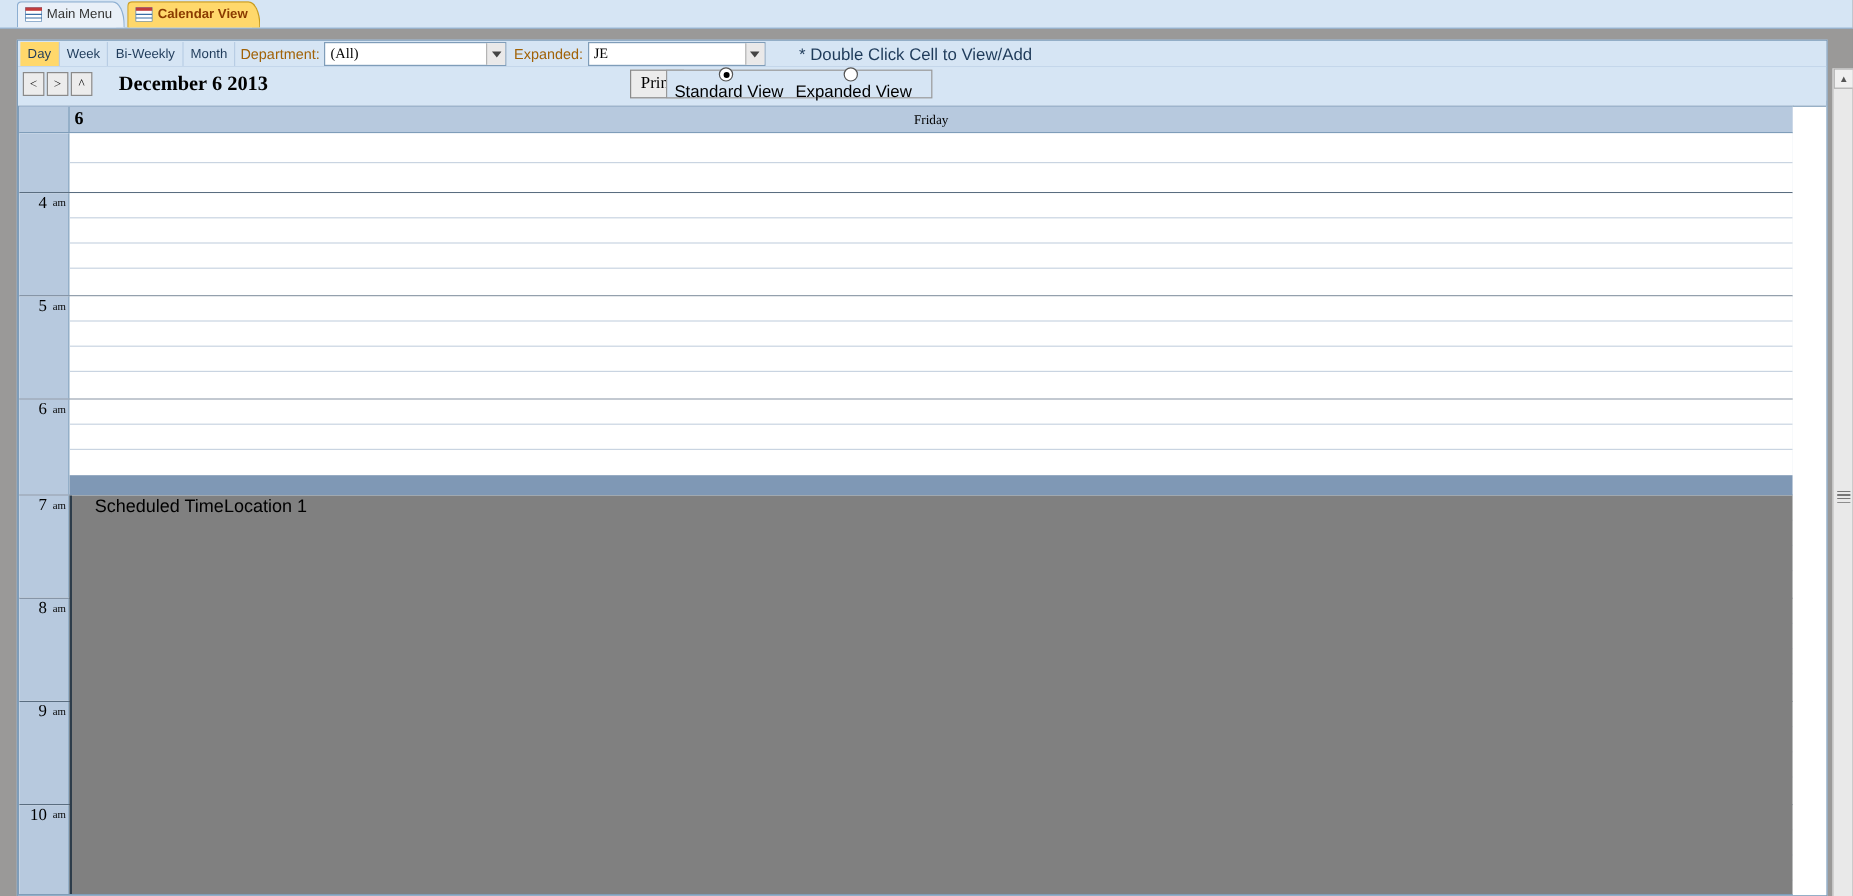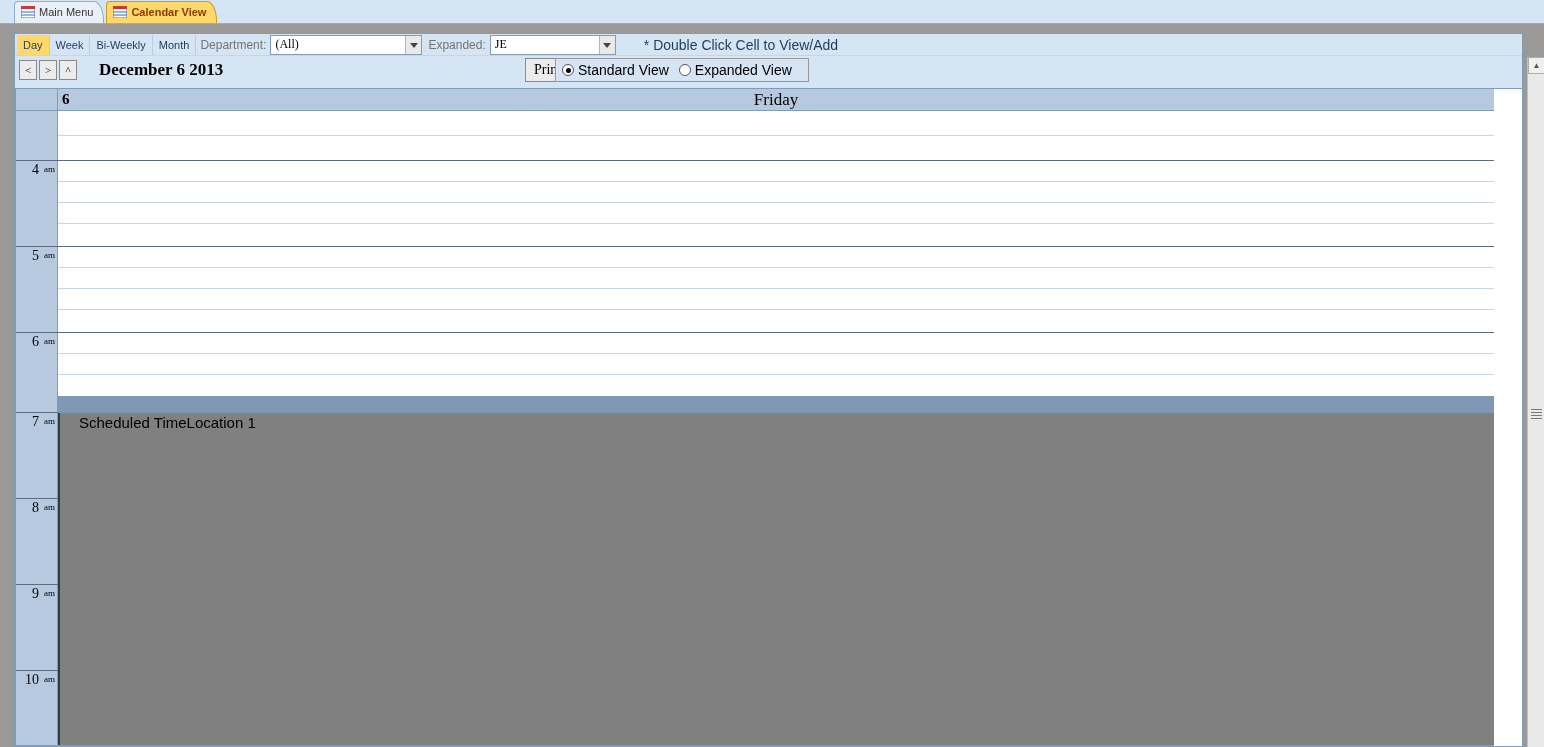--- a/index.html
+++ b/index.html
@@ -108,21 +108,21 @@
     color: #1f3b5a;
     cursor: pointer;
   }
   .view-btn.active {
     background: #ffd86b;
   }
   .lbl {
     margin-left: 4px;
     margin-right: 4px;
     font-size: 12px;
-    color: #737373;
+    color: #a16207;
   }
   .combo {
     height: 20px;
     border: 1px solid #7f9db9;
     background: #fff;
     display: flex;
     align-items: center;
     font-size: 12px;
     font-family: "Times New Roman", serif;
   }
@@ -188,20 +188,21 @@
     background: #d6e5f4;
     height: 24px;
     display: flex; align-items: center;
     padding: 0 6px;
     font-size: 14px;
   }
   .radio-item {
     display: flex; align-items: center;
     margin-right: 10px;
     cursor: pointer;
+    flex-direction: column;
   }
   .radio-dot {
     width: 12px; height: 12px;
     border: 1px solid #555;
     border-radius: 50%;
     background: #fff;
     margin-right: 4px;
     display: flex; align-items: center; justify-content: center;
   }
   .radio-dot.checked::after {
@@ -246,21 +247,21 @@
     align-items: center;
     position: relative;
     padding-left: 4px;
     font-size: 15px;
   }
   .daycell .dnum { font-weight: bold; }
   .daycell .dname {
     position: absolute;
     left: 50%;
     transform: translateX(-50%);
-    font-size: 17px;
+    font-size: 11px;
   }
 
   .grid-body {
     position: absolute;
     top: 22px; left: 0; right: 0; bottom: 0;
     overflow: hidden;
   }
   .hour-row {
     height: 86px;
     display: flex;
@@ -360,21 +361,21 @@
       <div class="combo" style="width:152px">
         <span class="combo-text">(All)</span>
         <span class="combo-btn">
           <svg viewBox="0 0 8 8">
               <path d="M0 2 L8 2 L4 7 Z" fill="#444"></path>
             </svg>
         </span>
       </div>
 
       <span class="lbl" style="margin-left:6px">Expanded:</span>
-      <div class="combo" style="width:126px">
+      <div class="combo" style="width:148px">
         <span class="combo-text">JE</span>
         <span class="combo-btn">
           <svg viewBox="0 0 8 8">
               <path d="M0 2 L8 2 L4 7 Z" fill="#444"></path>
             </svg>
         </span>
       </div>
 
       <span class="hint">* Double Click Cell to View/Add</span>
     </div>

